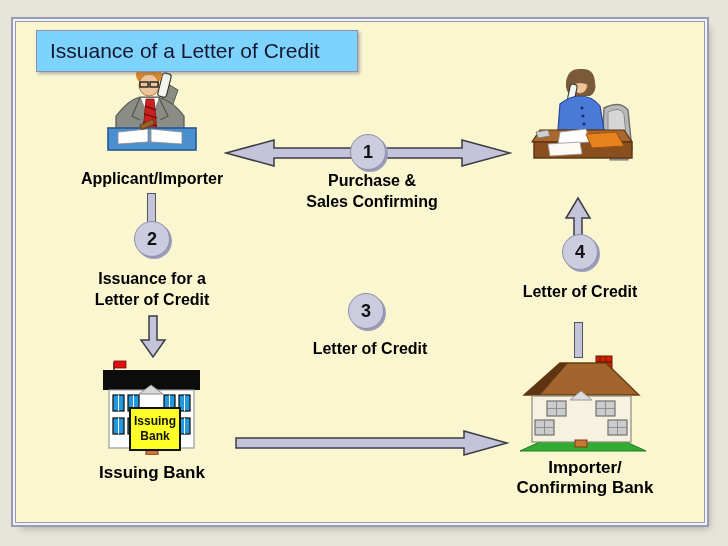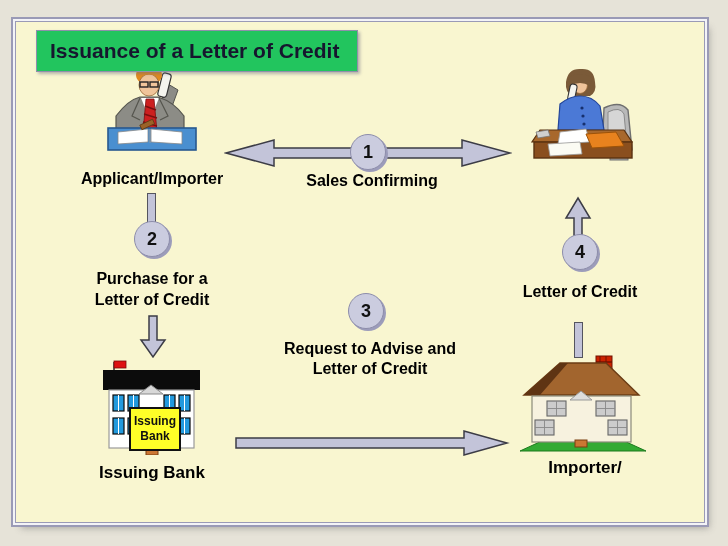--- a/index.html
+++ b/index.html
@@ -13,23 +13,23 @@
     background:#f9f6d0;
     box-shadow:
       0 0 0 1px #9a9ab6,
       0 0 0 3px #f3f3f7,
       0 0 0 5px #9a9ab6,
       5px 6px 7px rgba(90,90,90,0.45);
   }
   .abs { position:absolute; }
   .title-box {
     left:36px; top:30px; width:322px; height:42px;
-    background:#22c55e; border:1px solid #8f8fab;
+    background:#7dd3fc; border:1px solid #8f8fab;
     box-shadow:2px 2px 3px rgba(100,100,125,.45);
-    color:#16162e; font-weight:bold; font-size:21px;
+    color:#16162e; font-weight:normal; font-size:21px;
     line-height:40px; padding-left:13px; z-index:5;
   }
   .lbl {
     font-weight:bold; font-size:16px; color:#000000;
     text-align:center; line-height:21px; z-index:4;
   }
   .circle {
     width:36px; height:36px; border-radius:50%;
     background:#cbccdf; border:1px solid #8d8daa;
     box-shadow:2px 2px 0 #9c9cba;
@@ -109,27 +109,28 @@
     <polygon points="24,78 56,76 58,88 26,90" fill="#fbfbf3" stroke="#999" stroke-width="0.8"></polygon>
     <polygon points="62,68 92,66 100,80 68,82" fill="#e8821e" stroke="#9c5208" stroke-width="1"></polygon>
     <polygon points="12,66 24,64 26,70 14,72" fill="#cfcfcf" stroke="#777" stroke-width="0.8"></polygon>
   </svg>
 
   <svg class="abs connector" style="left:224px; top:136px;" width="288" height="34" viewBox="0 0 288 34">
     <polygon points="2,17 50,4 50,12 238,12 238,4 286,17 238,30 238,22 50,22 50,30" fill="#c3c4d9" stroke="#3c3c46" stroke-width="1.5"></polygon>
   </svg>
   <div class="abs circle" style="left:350px; top:134px;">1</div>
   <div class="abs lbl" style="left:272px; top:170px; width:200px;">
+    <div>Purchase &amp;</div>
     <div>Sales Confirming</div>
   </div>
 
   <div class="abs shaft" style="left:147px; top:193px; width:9px; height:64px;"></div>
   <div class="abs circle" style="left:134px; top:221px;">2</div>
   <div class="abs lbl" style="left:52px; top:268px; width:200px;">
-    <div>Purchase for a</div>
+    <div>Issuance for a</div>
     <div>Letter of Credit</div>
   </div>
   <svg class="abs connector" style="left:138px; top:315px;" width="30" height="44" viewBox="0 0 30 44">
     <polygon points="11,1 19,1 19,25 27,25 15,42 3,25 11,25" fill="#c3c4d9" stroke="#3c3c46" stroke-width="1.5"></polygon>
   </svg>
 
   <svg class="abs art" style="left:99px; top:360px;" width="106" height="95" viewBox="0 0 106 95">
     <line x1="15" y1="2" x2="15" y2="12" stroke="#333" stroke-width="1.5"></line>
     <rect x="15" y="1" width="12" height="7" fill="#dd1111" stroke="#7a0808" stroke-width="0.8"></rect>
     <rect x="4" y="10" width="97" height="20" fill="#0c0c0c"></rect>
@@ -155,21 +156,20 @@
       <line x1="70.5" y1="58" x2="70.5" y2="74"></line>
         <line x1="85.5" y1="58" x2="85.5" y2="74"></line>
     </g>
     <rect x="47" y="88" width="12" height="7" fill="#cc7733" stroke="#7a3f10" stroke-width="1"></rect>
   </svg>
   <div class="abs sign" style="left:129px; top:407px; width:52px; height:44px; background:#ffff28;">Issuing Bank</div>
   <div class="abs lbl" style="left:52px; top:462px; width:200px; font-size:17px;">Issuing Bank</div>
 
   <div class="abs circle" style="left:348px; top:293px;">3</div>
   <div class="abs lbl" style="left:250px; top:339px; width:240px; line-height:20px;">
-    <div>Request to Advise and</div>
     <div>Letter of Credit</div>
   </div>
   <svg class="abs connector" style="left:234px; top:429px;" width="276" height="28" viewBox="0 0 276 28">
     <polygon points="2,9 230,9 230,2 273,14 230,26 230,19 2,19" fill="#c3c4d9" stroke="#3c3c46" stroke-width="1.5"></polygon>
   </svg>
 
   <svg class="abs connector" style="left:563px; top:196px;" width="30" height="58" viewBox="0 0 30 58">
     <polygon points="15,2 27,22 19,22 19,56 11,56 11,22 3,22" fill="#c3c4d9" stroke="#3c3c46" stroke-width="1.5"></polygon>
   </svg>
   <div class="abs circle" style="left:562px; top:234px;">4</div>
@@ -201,14 +201,15 @@
         <line x1="78" y1="56.5" x2="97" y2="56.5"></line>
       <line x1="26.5" y1="68" x2="26.5" y2="83"></line>
         <line x1="17" y1="75.5" x2="36" y2="75.5"></line>
       <line x1="99.5" y1="68" x2="99.5" y2="83"></line>
         <line x1="90" y1="75.5" x2="109" y2="75.5"></line>
     </g>
     <rect x="57" y="88" width="12" height="7" fill="#cc7733" stroke="#7a3f10" stroke-width="1"></rect>
   </svg>
   <div class="abs lbl" style="left:485px; top:458px; width:200px; font-size:17px; line-height:20px;">
     <div>Importer/</div>
+    <div>Confirming Bank</div>
   </div>
 </div>
 
 </body></html>

